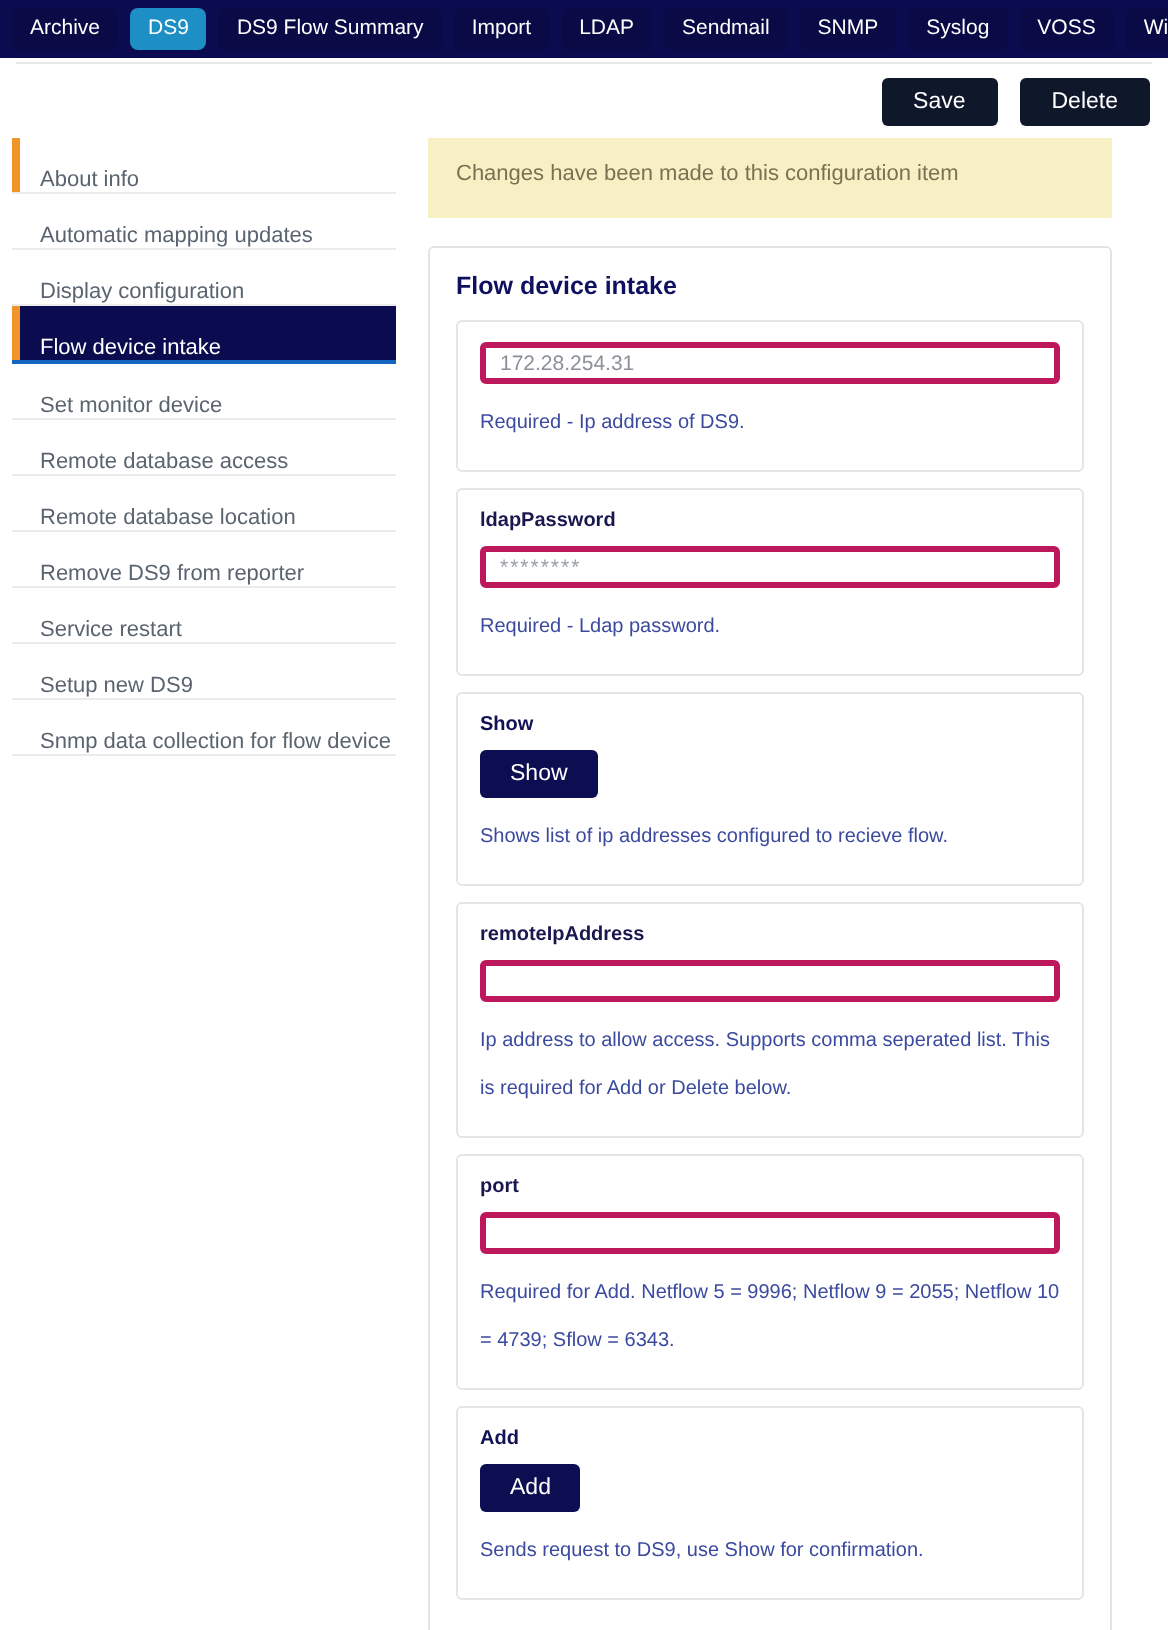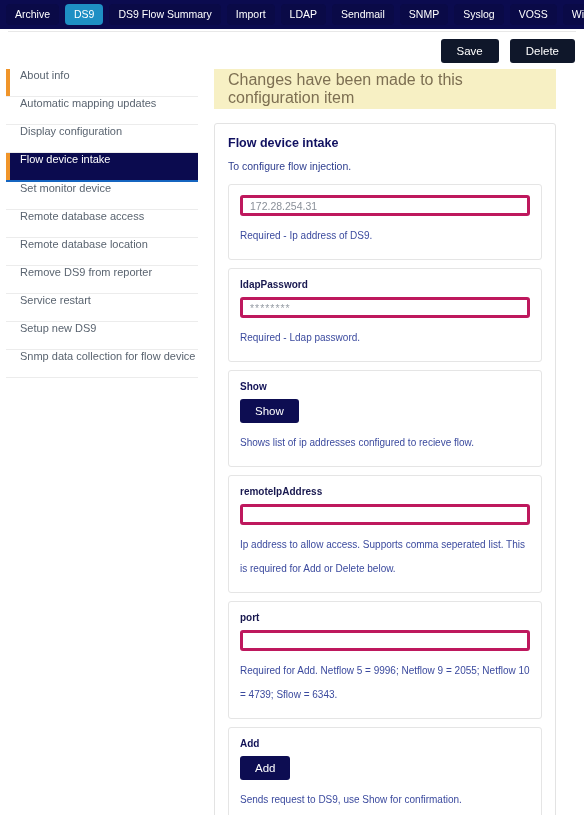--- a/index.html
+++ b/index.html
@@ -60,21 +60,21 @@
     line-height: 14px;
   }
 
   
   .sidebar {
     position: absolute; top: 69px; left: 6px; width: 192px;
   }
   .side-item {
     position: relative;
     height: 28px;
-    display: flex; align-items: flex-start;
+    display: flex; align-items: flex-end;
     padding-left: 14px;
     font-size: 11px;
     color: #5a6470;
     border-bottom: 1px solid #ececec;
     background: #ffffff;
     cursor: pointer;
   }
   .side-item .accent {
     position: absolute; left: 0; top: 0; bottom: 0; width: 4px;
     background: transparent;
@@ -86,24 +86,24 @@
     border-bottom: 2px solid #1565c0;
     height: 29px;
   }
 
   
   .main { position: absolute; top: 69px; left: 214px; width: 342px; }
 
   .alert {
     background: #f7f0c4;
     color: #7d6f52;
-    font-size: 16px;
+    font-size: 11px;
     padding: 12px 14px;
     height: 40px;
-    display: flex; align-items: center;
+    display: flex; align-items: flex-start;
     margin-bottom: 14px;
   }
 
   .card {
     border: 1px solid #e3e3e3;
     border-radius: 3px;
     background: #ffffff;
     padding: 12px 13px 14px 13px;
   }
   .card-title {
@@ -237,21 +237,20 @@
       </div>
     </div>
 
   <div class="main">
     <div class="alert">
       <span>Changes have been made to this configuration item</span>
     </div>
 
     <div class="card">
       <h2 class="card-title">Flow device intake</h2>
-      <p class="card-sub">To configure flow injection.</p>
       <div id="fields">
           <div class="field"><input class="field-input" type="text" placeholder="" value="172.28.254.31" style=""><div class="field-help">Required - Ip address of DS9.</div></div>
           <div class="field"><label class="field-label">ldapPassword</label><input class="field-input pwd" type="text" placeholder="" value="********" style=""><div class="field-help">Required - Ldap password.</div></div>
           <div class="field"><label class="field-label field-label-dark">Show</label><button class="btn-field">Show</button><div class="field-help">Shows list of ip addresses configured to recieve flow.</div></div>
           <div class="field"><label class="field-label">remoteIpAddress</label><input class="field-input" type="text" placeholder="" value="" style=""><div class="field-help">Ip address to allow access. Supports comma seperated list. This is required for Add or Delete below.</div></div>
           <div class="field"><label class="field-label">port</label><input class="field-input" type="text" placeholder="" value="" style=""><div class="field-help">Required for Add. Netflow 5 = 9996; Netflow 9 = 2055; Netflow 10 = 4739; Sflow = 6343.</div></div>
           <div class="field"><label class="field-label field-label-dark">Add</label><button class="btn-field">Add</button><div class="field-help">Sends request to DS9, use Show for confirmation.</div></div>
         </div>
     </div>
   </div>

